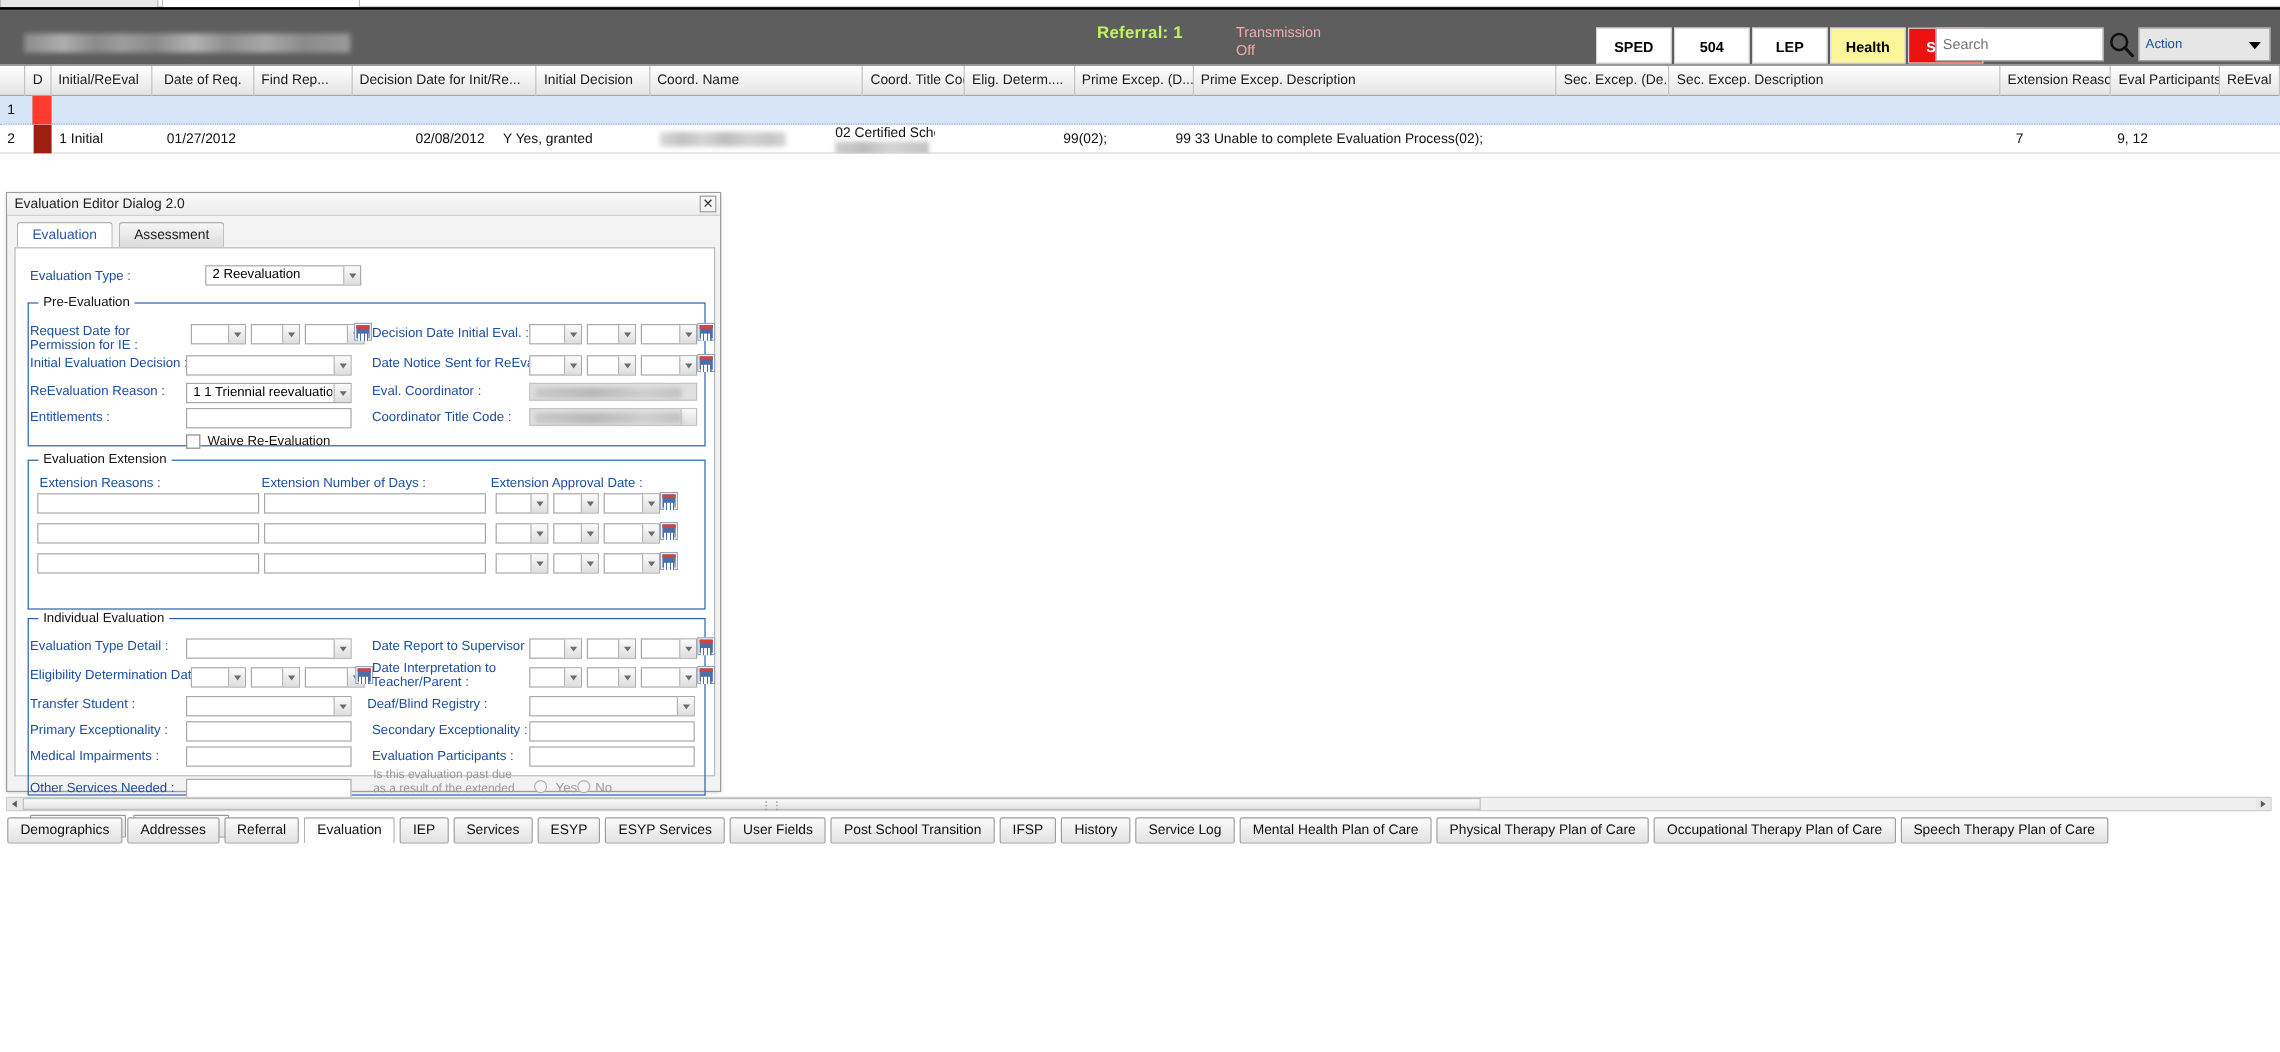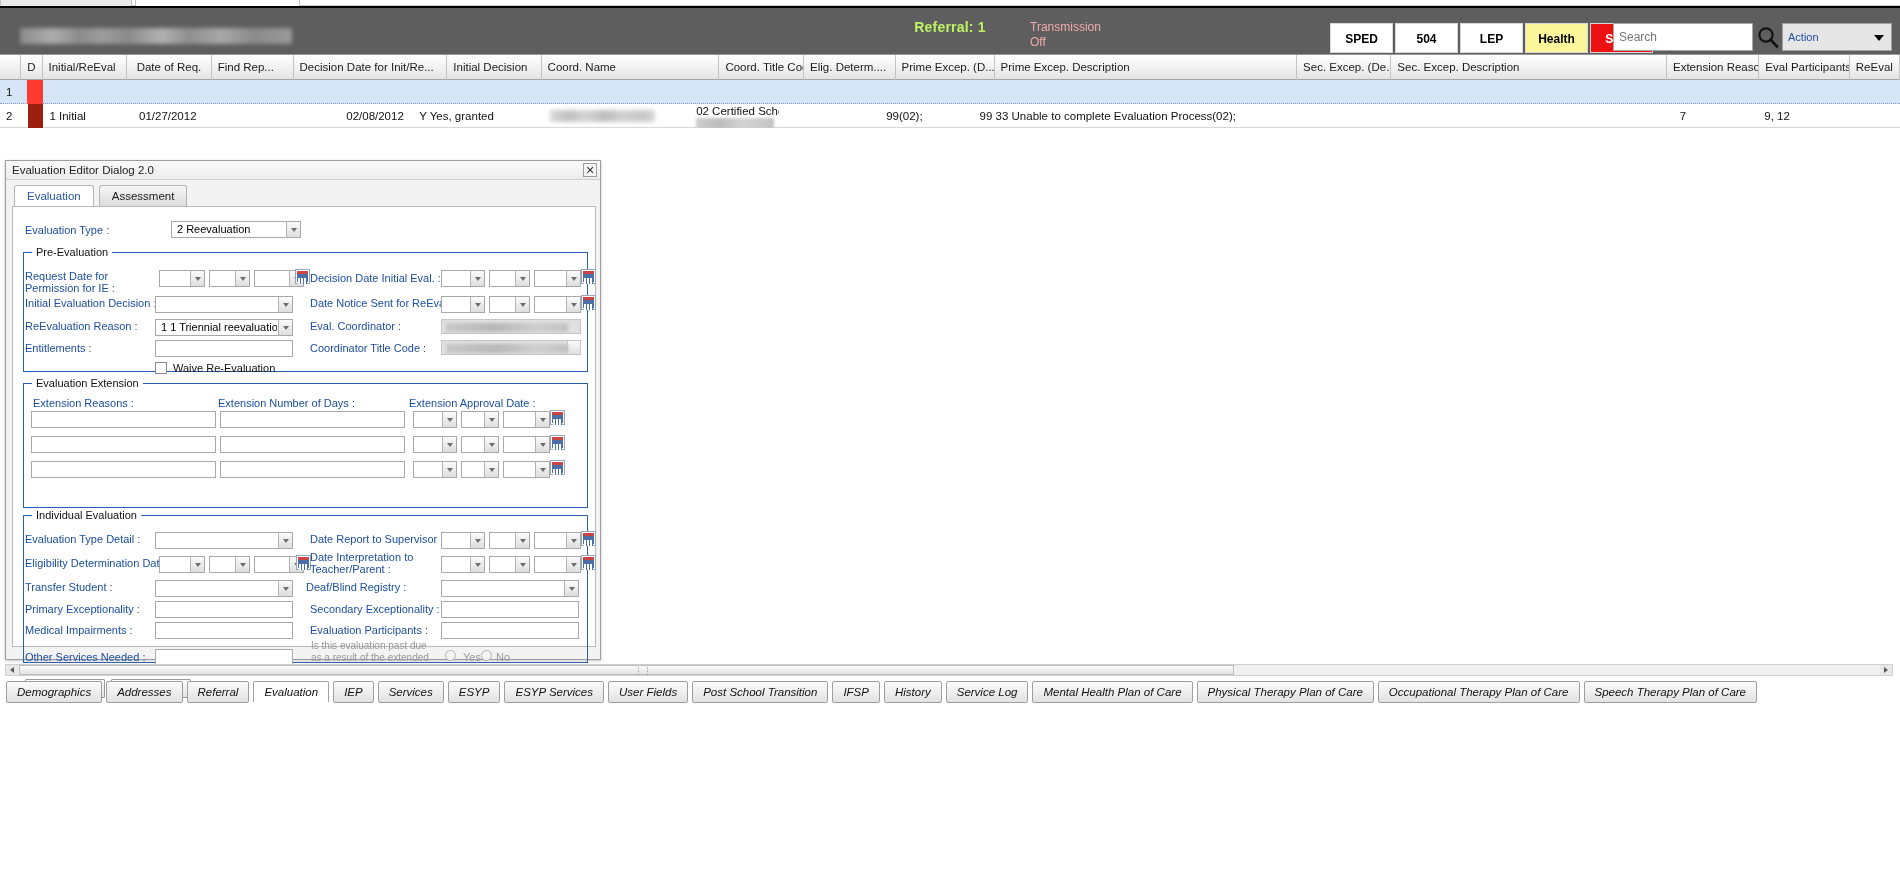--- a/index.html
+++ b/index.html
@@ -235,21 +235,21 @@
   .hscroll .grip {
     position: absolute; left: 614px; top: 1px; width: 8px; height: 8px;
     color: #8a8a8a; font-size: 9px; line-height: 8px; text-align: center;
   }
 
   
   .tabbar {
     position: absolute; left: 0; width: 1900px; height: 24px;
     display: flex; align-items: flex-start;
   }
-  .tabbar.row1 { top: 681px; padding-left: 6px; font-style: italic; }
+  .tabbar.row1 { top: 681px; padding-left: 6px; }
   .tabbar.row2 { top: 707px; padding-left: 6px; }
   .btab {
     height: 22px; line-height: 21px; padding: 0 10px; margin-right: 4px;
     border: 1px solid #9f9f9f; background: linear-gradient(#fbfbfb,#e2e2e2);
     font-size: 11.5px; color: #111; cursor: pointer; border-radius: 2px;
     white-space: nowrap;
   }
   .btab.active { background: #ffffff; border-bottom-color: #fff; }
   .abtn {
     width: 68px; height: 22px; line-height: 21px; text-align: center;

